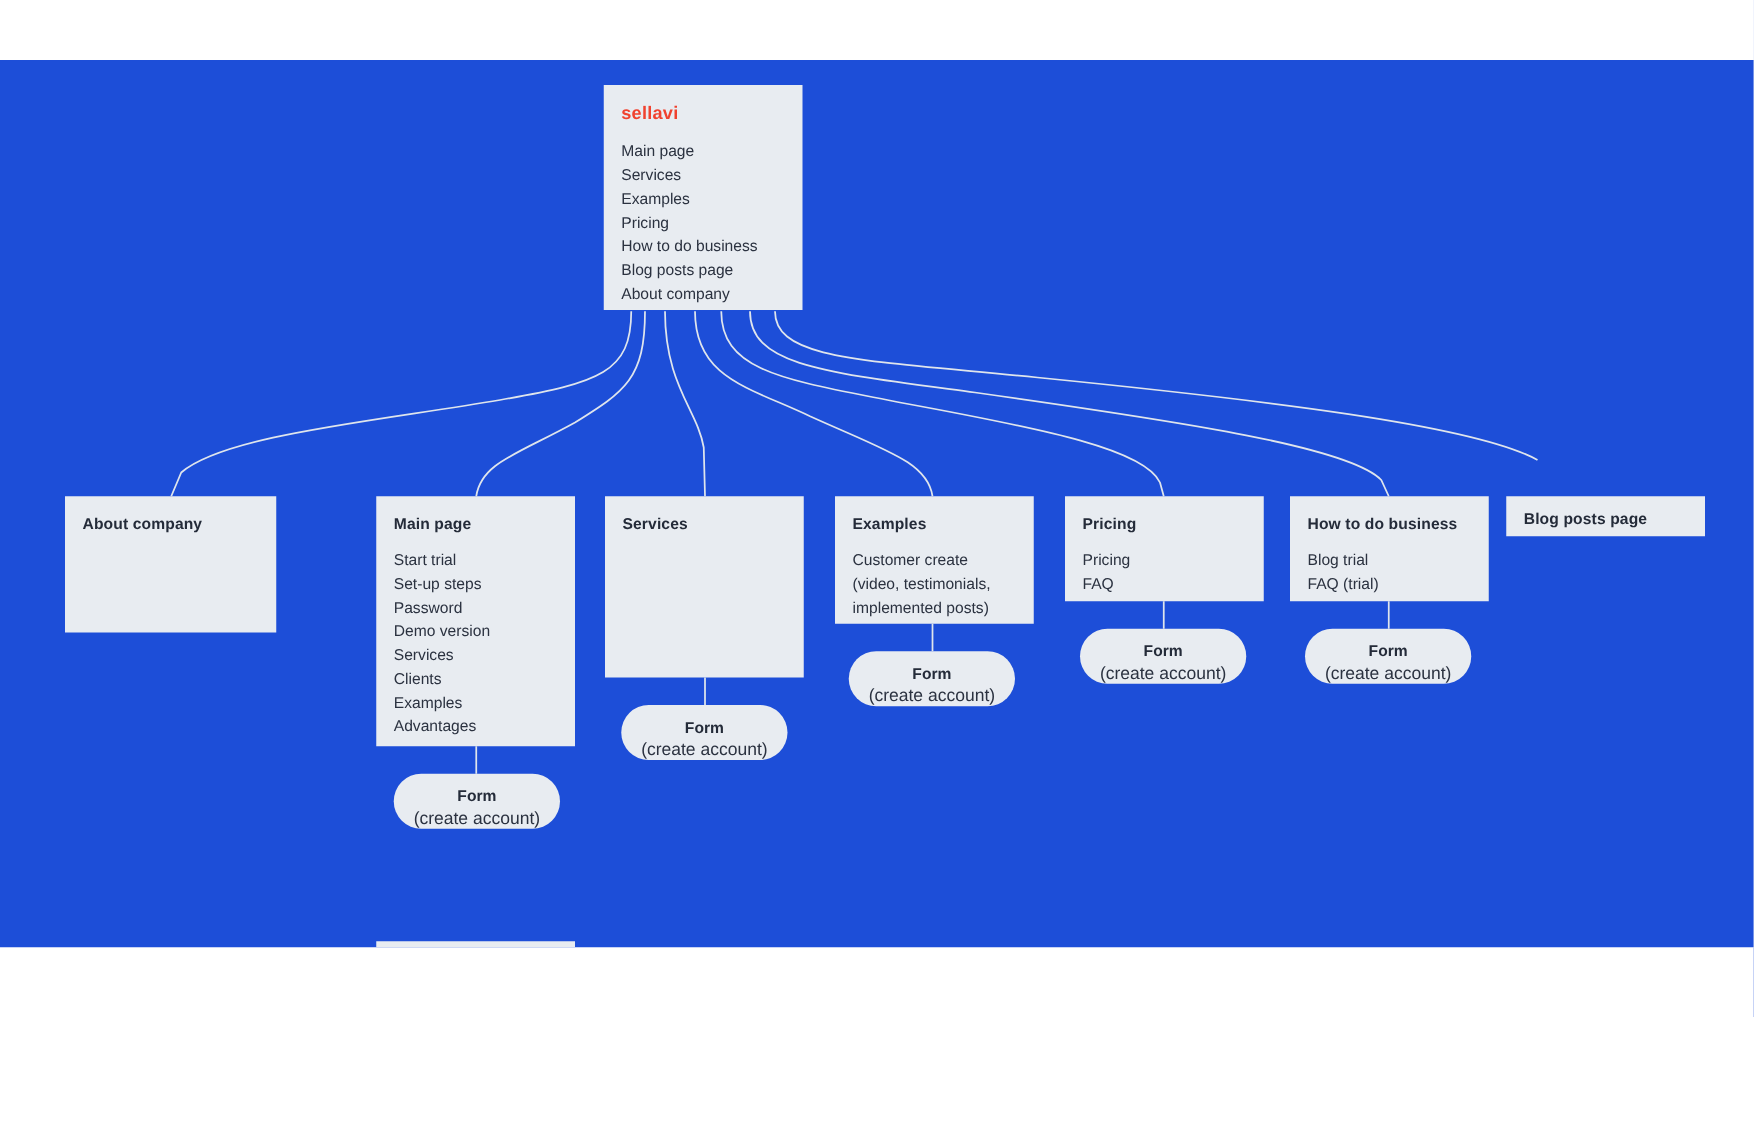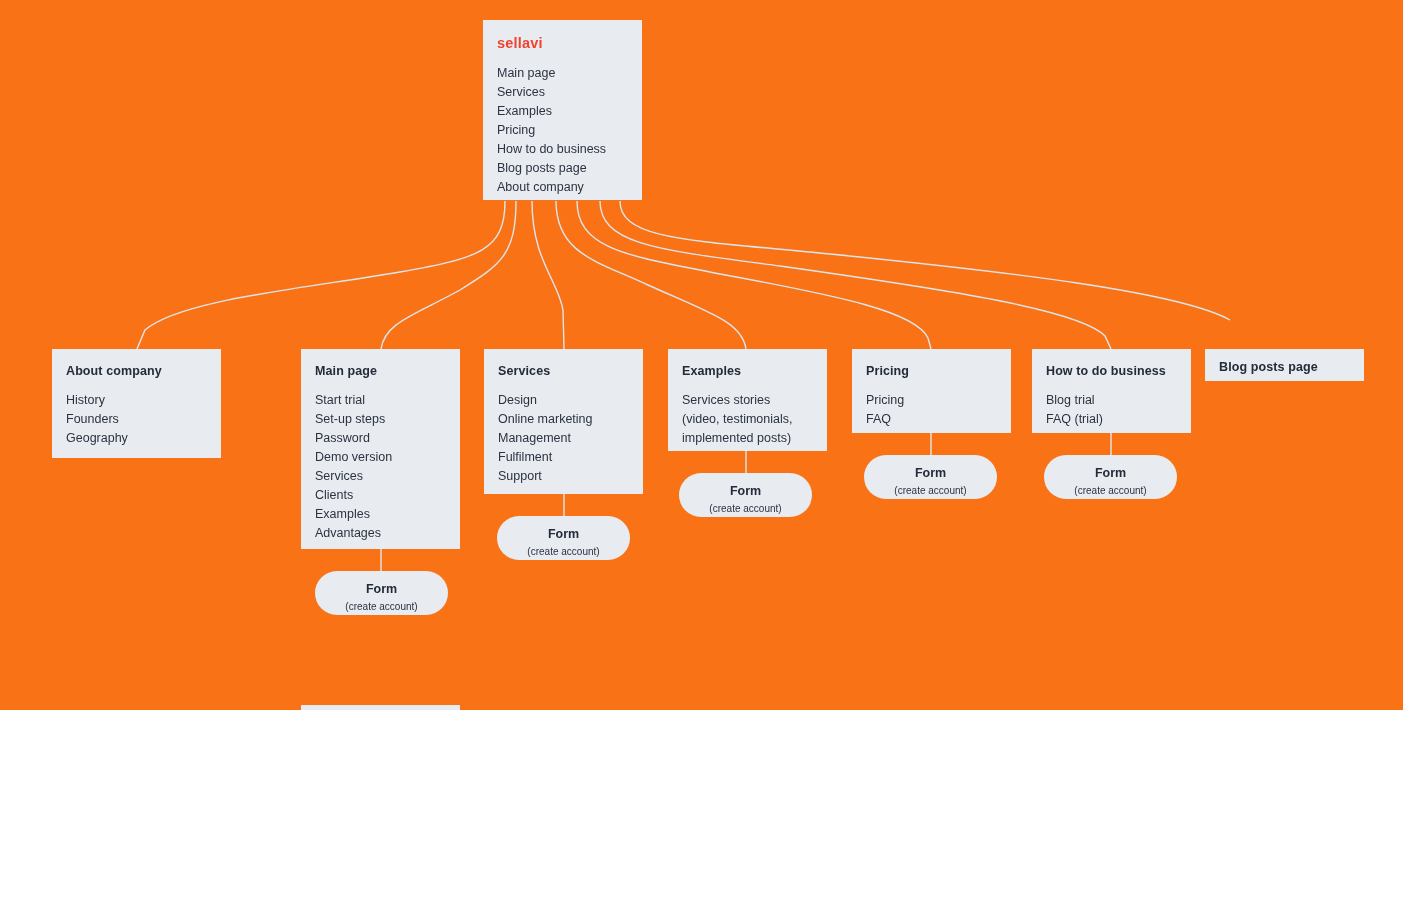--- a/index.html
+++ b/index.html
@@ -8,22 +8,23 @@
     background: #ffffff;
   }
   body {
     font-family: "Liberation Sans", sans-serif;
     -webkit-font-smoothing: antialiased;
   }
   #canvas {
     position: relative;
     width: 1403px;
     height: 710px;
-    background: #f97316;
+    background: #1d4ed8;
     overflow: hidden;
+    margin-top: 48px;
   }
   #edges {
     position: absolute;
     left: 0;
     top: 0;
     width: 1403px;
     height: 913px;
     pointer-events: none;
   }
   .node {
@@ -66,21 +67,21 @@
     line-height: 19px;
     white-space: nowrap;
   }
   .pill-title {
     font-size: 12.5px;
     font-weight: bold;
     color: #242b39;
     line-height: 17px;
   }
   .pill-sub {
-    font-size: 10px;
+    font-size: 14px;
     color: #2b3240;
     line-height: 17px;
   }
   .spacer-line {
     height: 19px;
   }
 </style>
 </head>
 <body>
 
@@ -113,56 +114,44 @@
       <div class="item">Examples</div>
       <div class="item">Pricing</div>
       <div class="item">How to do business</div>
       <div class="item">Blog posts page</div>
       <div class="item">About company</div>
     </div>
   </div>
 
   <div class="node" style="left:52px; top:349px; width:169px; height:109px;">
     <div class="node-title">About company</div>
-    <div class="node-list">
-      <div class="item">History</div>
-      <div class="item">Founders</div>
-      <div class="item">Geography</div>
-    </div>
   </div>
 
   <div class="node" style="left:301px; top:349px; width:159px; height:200px;">
     <div class="node-title">Main page</div>
     <div class="node-list">
       <div class="item">Start trial</div>
       <div class="item">Set-up steps</div>
       <div class="item">Password</div>
       <div class="item">Demo version</div>
       <div class="item">Services</div>
       <div class="item">Clients</div>
       <div class="item">Examples</div>
       <div class="item">Advantages</div>
     </div>
   </div>
 
   <div class="node" style="left:484px; top:349px; width:159px; height:145px;">
     <div class="node-title">Services</div>
-    <div class="node-list">
-      <div class="item">Design</div>
-      <div class="item">Online marketing</div>
-      <div class="item">Management</div>
-      <div class="item">Fulfilment</div>
-      <div class="item">Support</div>
-    </div>
   </div>
 
   <div class="node" style="left:668px; top:349px; width:159px; height:102px;">
     <div class="node-title">Examples</div>
     <div class="node-list">
-      <div class="item">Services stories</div>
+      <div class="item">Customer create</div>
       <div class="item">(video, testimonials,</div>
       <div class="item">implemented posts)</div>
     </div>
   </div>
 
   <div class="node" style="left:852px; top:349px; width:159px; height:84px;">
     <div class="node-title">Pricing</div>
     <div class="node-list">
       <div class="item">Pricing</div>
       <div class="item">FAQ</div>

